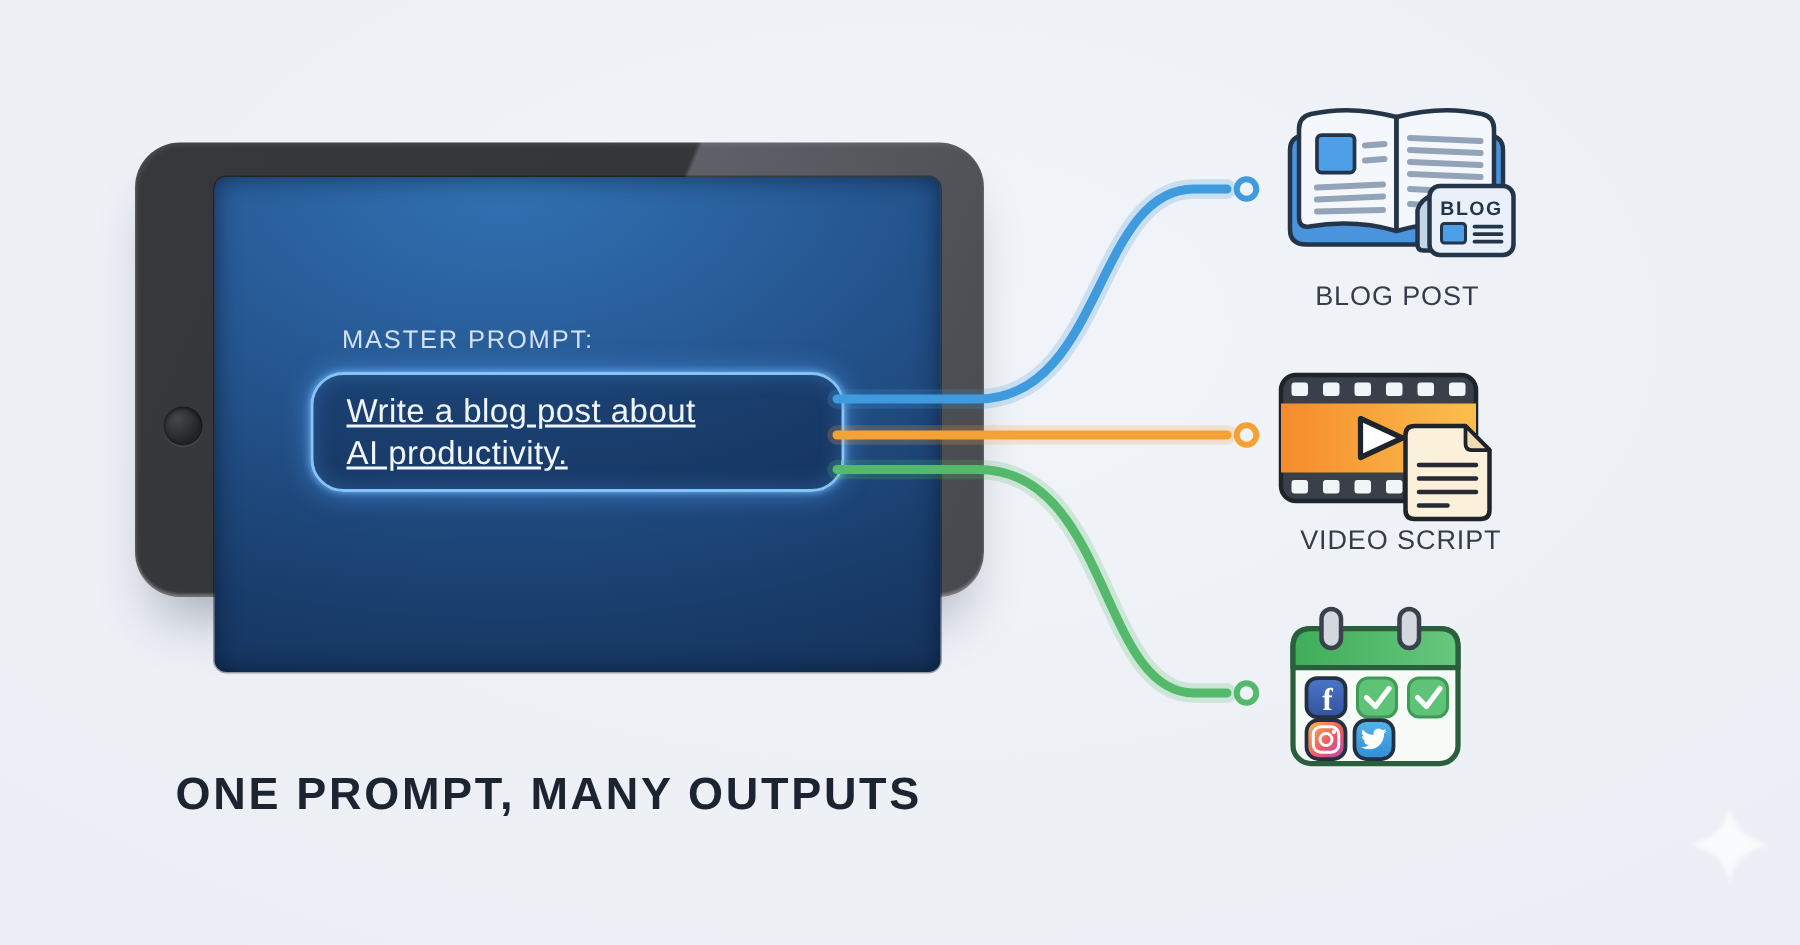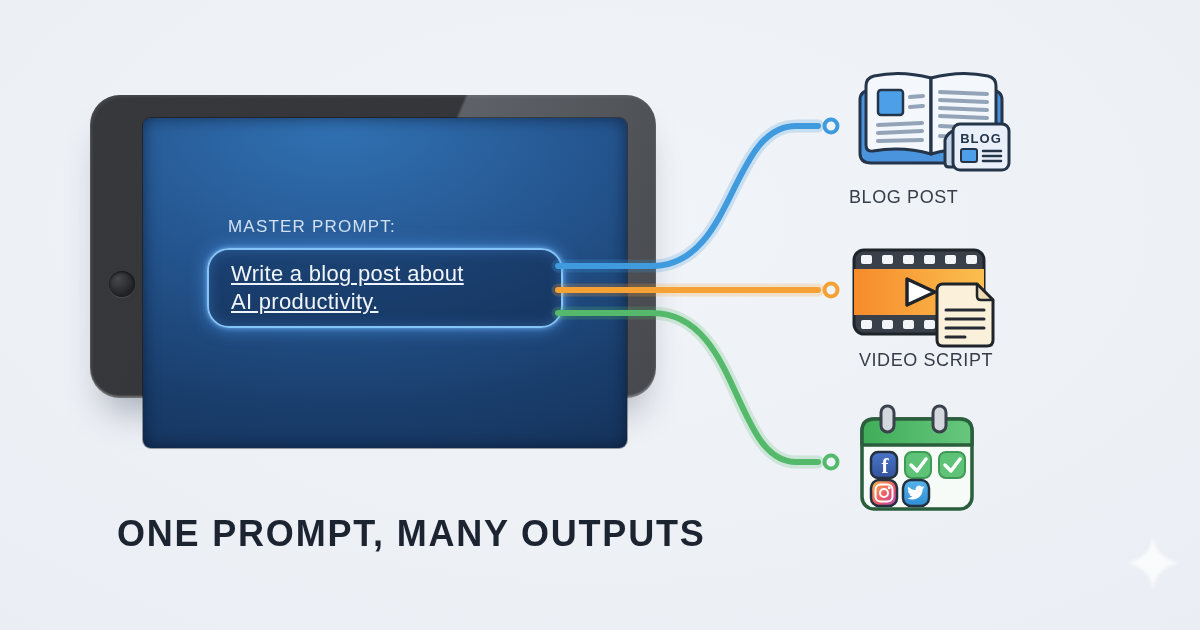--- a/index.html
+++ b/index.html
@@ -46,28 +46,28 @@
   .connectors { position:absolute; left:0; top:0; display:block; pointer-events:none; }
   .conn-glow { fill:none; stroke-width:13; opacity:0.22; stroke-linecap:round; }
   .conn-main { fill:none; stroke-width:6; stroke-linecap:round; }
   .conn-dot  { fill:#eef3f8; stroke-width:4; }
 
   
   .output-icon { position:absolute; }
   .output-label {
     position:absolute; color:#363d49; font-size:18px; font-weight:500; letter-spacing:0.6px;
   }
-  .label-blog   { left:849px; top:187px; width:165px; }
-  .label-video  { left:851px; top:350px; width:150px; text-align:center; }
+  .label-blog   { left:849px; top:187px; width:165px; text-align:center; }
+  .label-video  { left:851px; top:350px; width:150px; text-align:right; }
   .label-social { left:982px; top:440px; width:145px; line-height:25px; }
 
   
   .title {
     position:absolute; left:117px; top:513px;
-    font-size:36px; font-weight:600; letter-spacing:1.8px; color:#1c2431;text-align:center;
+    font-size:30px; font-weight:600; letter-spacing:1.8px; color:#1c2431;text-align:center;
   }
   .sparkle { position:absolute; left:1124px; top:534px; opacity:0.8; filter:blur(1.5px); }
 </style>
 </head>
 <body>
 
 <div class="canvas">
 
   <div class="tablet">
     <div class="camera"></div>

